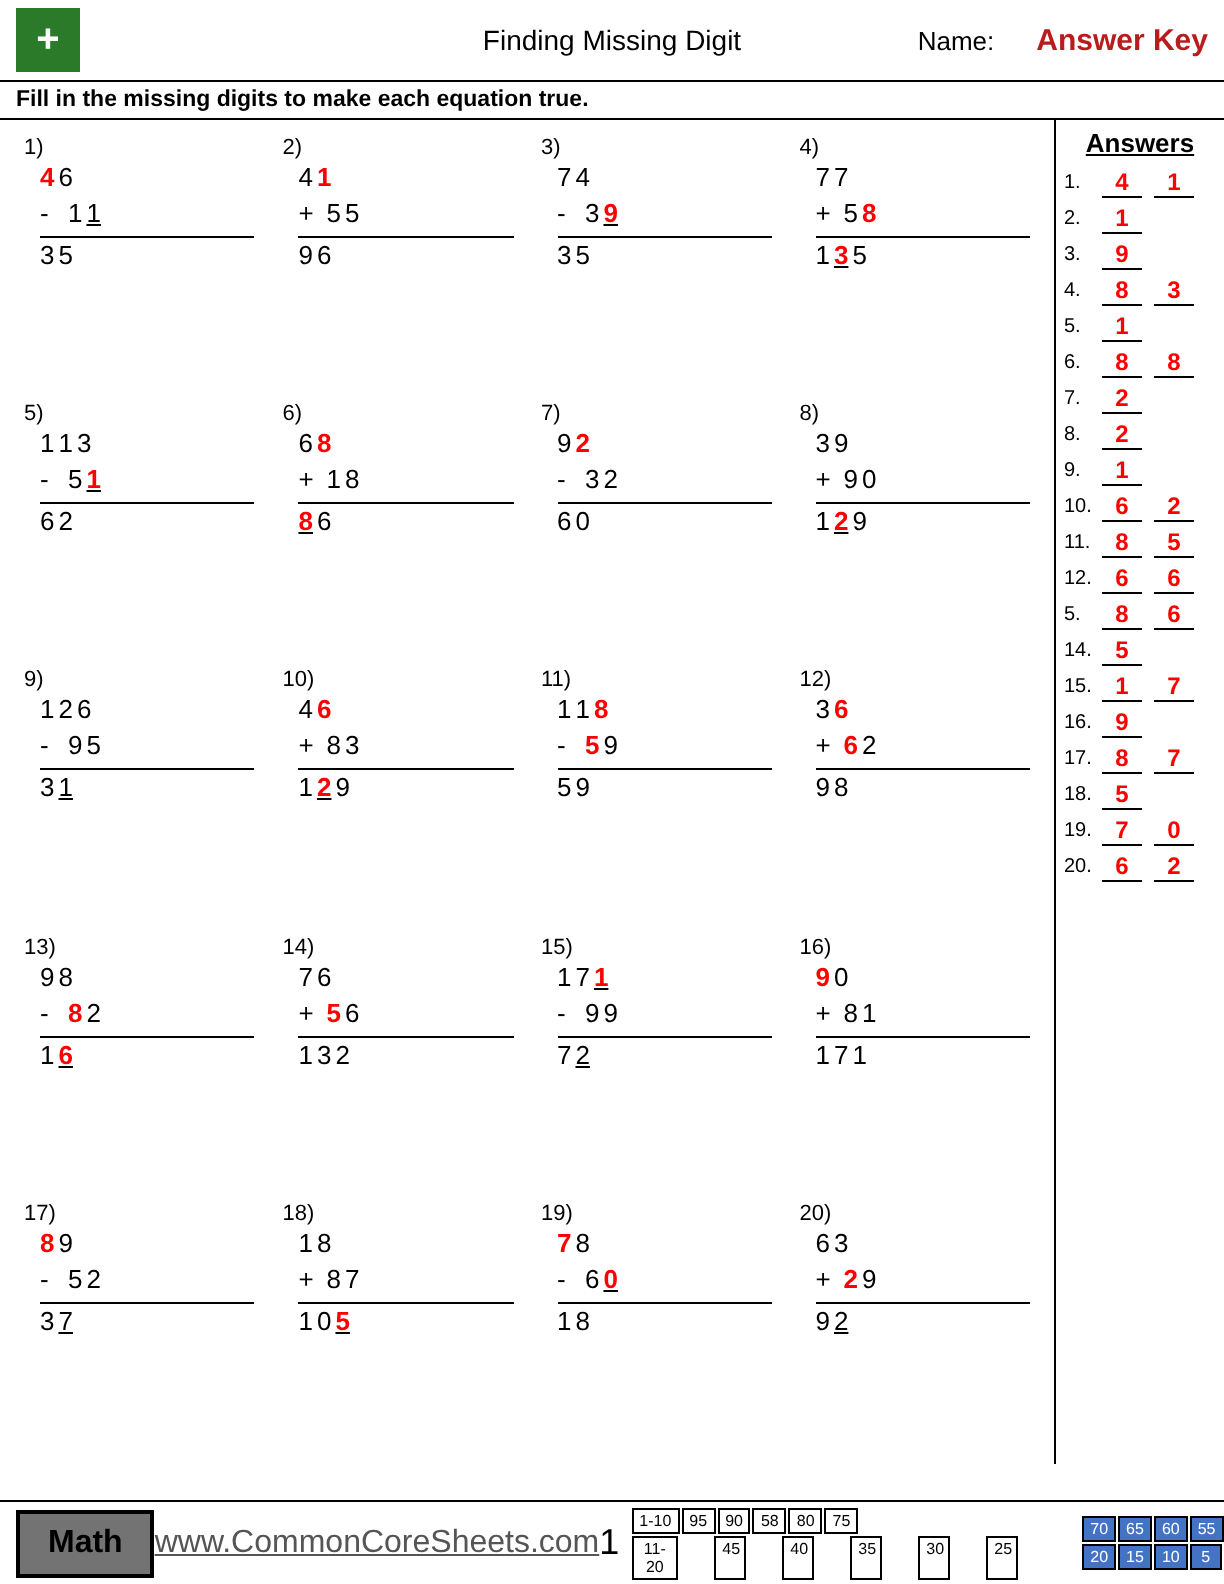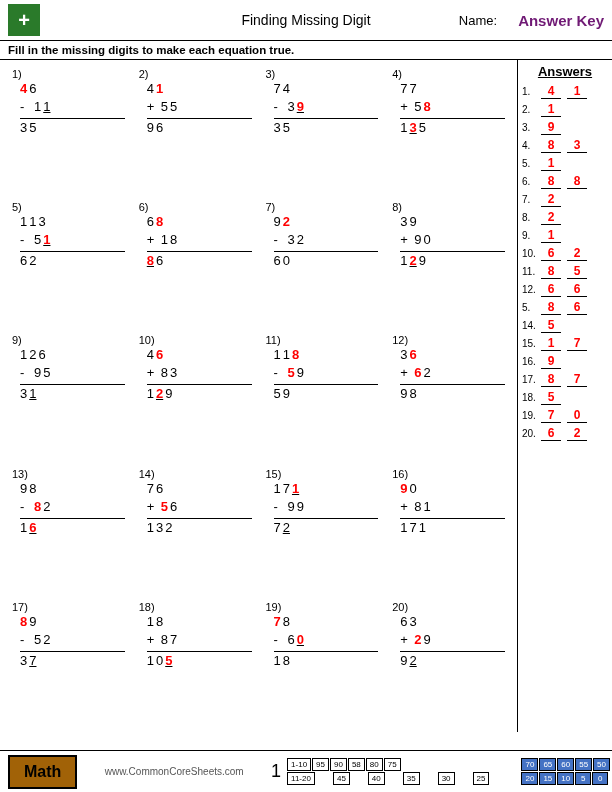--- a/index.html
+++ b/index.html
@@ -35,21 +35,21 @@
       flex-shrink: 0;
     }
     .header-title {
       position: absolute;
       left: 50%;
       transform: translateX(-50%);
       font-size: 14px;
       font-weight: normal;
     }
     .answer-key {
-      color: #701a75;
+      color: #b91c1c;
       font-weight: bold;
       font-size: 15px;
       margin-left: 4px;
     }
 
     
     .instruction {
       padding: 3px 8px;
       font-size: 11.5px;
       font-weight: bold;
@@ -121,21 +121,21 @@
       font-weight: bold;
     }
 
     .underline-digit {
       text-decoration: underline;
       text-decoration-color: #000;
     }
 
     
     .answers-panel {
-      width: 95px;
+      width: 85px;
       border-left: 1px solid #000;
       padding: 4px;
       font-size: 12px;
     }
 
     .answers-title {
       text-align: center;
       font-weight: bold;
       text-decoration: underline;
       margin-bottom: 4px;
@@ -170,36 +170,37 @@
       bottom: 0;
       left: 0;
       right: 0;
       height: 42px;
       border-top: 1px solid #000;
       display: flex;
       align-items: center;
     }
 
     .footer-math-box {
-      background: #a16207;
+      background: #737373;
       border: 2px solid #000;
       padding: 4px 14px;
       font-size: 16px;
       font-weight: bold;
       margin-left: 8px;
       height: 34px;
       display: flex;
       align-items: center;
     }
 
     .footer-center {
       flex: 1;
       text-align: center;
-      font-size: 10px;
+      font-size: 16px;
       color: #555;
+      text-decoration: underline;
     }
 
     .score-cell {
       border: 1px solid #000;
       padding: 1px 3px;
       font-size: 8px;
       min-width: 16px;
       text-align: center;
     }
 

